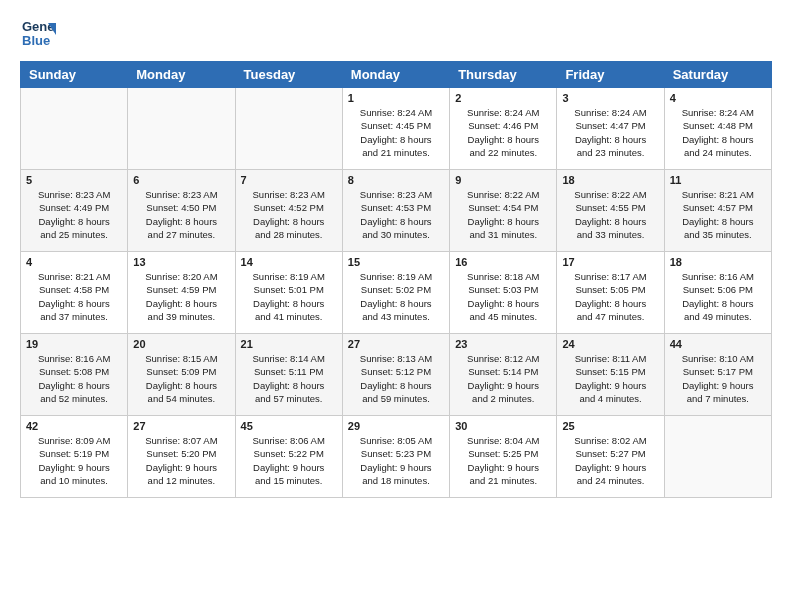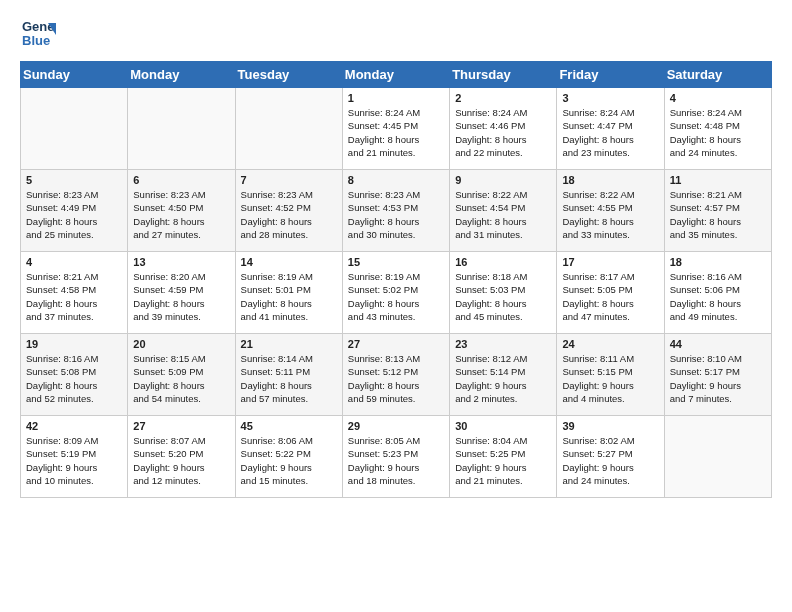--- a/index.html
+++ b/index.html
@@ -5,25 +5,25 @@
     * { box-sizing: border-box; margin: 0; padding: 0; }
     body { font-family: Arial, sans-serif; background: #fff; width: 792px; height: 612px; overflow: hidden; }
     .container { width: 792px; padding: 15px 20px 10px 20px; }
     .header { display: flex; align-items: flex-start; justify-content: space-between; margin-bottom: 10px; }
     .logo { display: flex; align-items: center; }
     .logo-icon { width: 36px; height: 36px; margin-right: 4px; }
     .title-block { text-align: right; }
     .month-title { font-size: 32px; color: #1a3a5c; font-weight: normal; }
     .location { font-size: 14px; color: #444; }
     table { width: 100%; border-collapse: collapse; table-layout: fixed; }
-    thead th { background-color: #2e6db4; color: #fff; text-align: left; padding: 5px 2px; font-size: 13px; font-weight: bold; border: 1px solid #2e6db4; }
+    thead th { background-color: #2e6db4; color: #fff; text-align: left; padding: 5px 8px; font-size: 13px; font-weight: bold; border: 1px solid #2e6db4; }
     tbody td { border: 1px solid #ccc; vertical-align: top; padding: 4px 5px; font-size: 9.5px; color: #222; background: #fff; height: 82px; }
     tbody tr:nth-child(even) td { background: #f5f5f5; }
     .day-num { font-weight: bold; font-size: 11px; margin-bottom: 2px; }
-    .day-info { line-height: 1.4; }
+    .day-info { line-height: 1.4; text-align: center; }
     .empty { background: #f9f9f9 !important; }
   </style>
 </head>
 <body>
 
 <div class="container">
   <div class="header">
     <div class="logo">
       <svg class="logo-icon" viewBox="0 0 36 36">
         <text x="2" y="16" font-size="13" font-weight="bold" fill="#1a3a5c">General</text>
@@ -176,20 +176,20 @@
           </td>
           <td>
             <div class="day-num">29</div>
             <div class="day-info">Sunrise: 8:05 AM<br>Sunset: 5:23 PM<br>Daylight: 9 hours<br>and 18 minutes.</div>
           </td>
           <td>
             <div class="day-num">30</div>
             <div class="day-info">Sunrise: 8:04 AM<br>Sunset: 5:25 PM<br>Daylight: 9 hours<br>and 21 minutes.</div>
           </td>
           <td>
-            <div class="day-num">39</div>
+            <div class="day-num">25</div>
             <div class="day-info">Sunrise: 8:02 AM<br>Sunset: 5:27 PM<br>Daylight: 9 hours<br>and 24 minutes.</div>
           </td>
           <td class="empty"></td>
         </tr>
       </tbody>
   </table>
 </div>
 
 </body></html>

